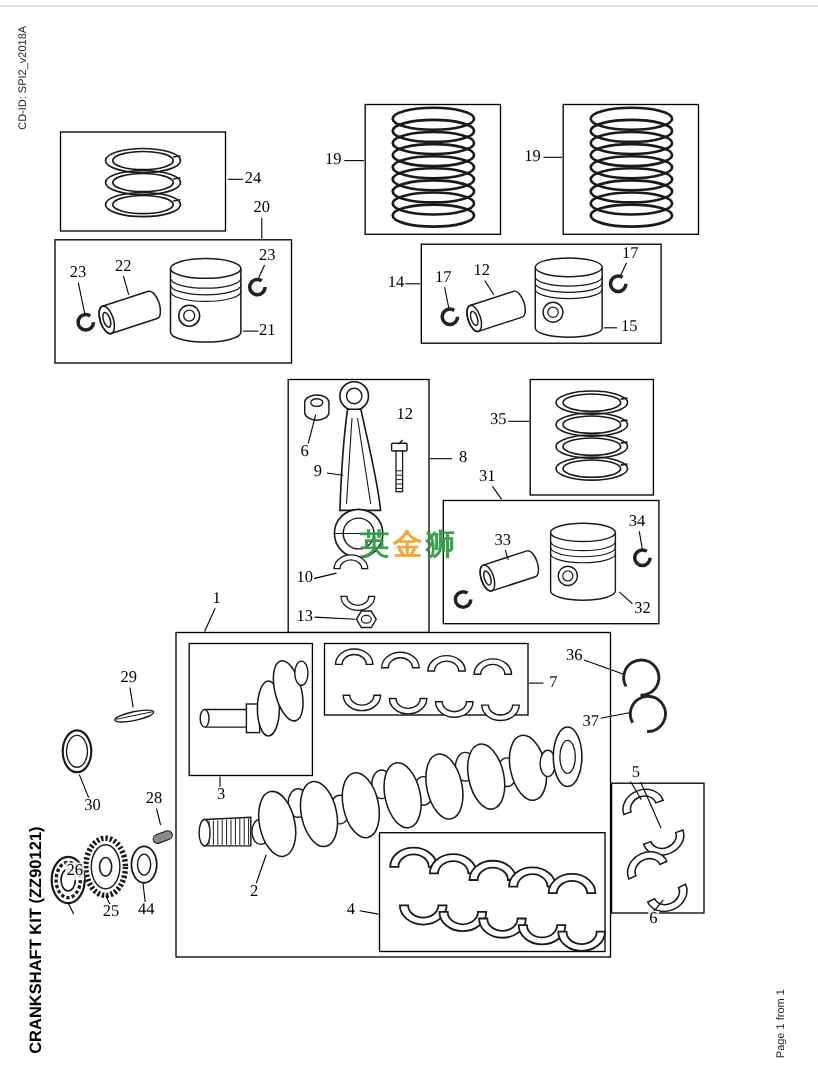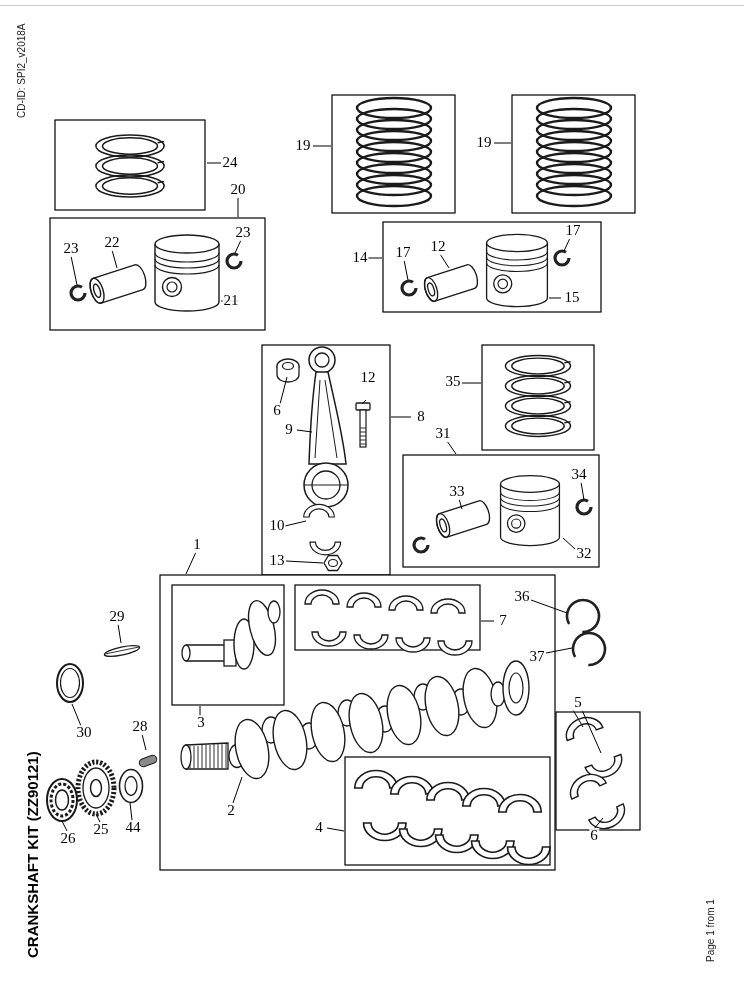--- a/index.html
+++ b/index.html
@@ -273,20 +273,21 @@
       <line x1="573" y1="710" x2="583" y2="727"></line>
       <line x1="582" y1="710" x2="601" y2="753"></line>
       <line x1="594" y1="829" x2="603" y2="818"></line>
     </g>
   </svg>
 
   <div class="vtext cdid">CD-ID: SPI2_v2018A</div>
   <div class="vtext kit">CRANKSHAFT KIT (ZZ90121)</div>
   <div class="vtext pageno">Page 1 from 1</div>
 
+  <div class="watermark"><span class="wm-g">英</span><span class="wm-y">金</span><span class="wm-g">狮</span></div>
 
   <div>
     <span class="co" style="left:197px;top:545px">1</span>
     <span class="co" style="left:231px;top:811px">2</span>
     <span class="co" style="left:201px;top:723px">3</span>
     <span class="co" style="left:319px;top:828px">4</span>
     <span class="co" style="left:578px;top:703px">5</span>
     <span class="co" style="left:594px;top:836px">6</span>
     <span class="co" style="left:503px;top:621px">7</span>
     <span class="co" style="left:421px;top:417px">8</span>
@@ -296,27 +297,27 @@
     <span class="co" style="left:368px;top:378px">12</span>
     <span class="co" style="left:277px;top:561px">13</span>
     <span class="co" style="left:360px;top:258px">14</span>
     <span class="co" style="left:572px;top:298px">15</span>
     <span class="co" style="left:438px;top:247px">12</span>
     <span class="co" style="left:403px;top:253px">17</span>
     <span class="co" style="left:573px;top:231px">17</span>
     <span class="co" style="left:484px;top:143px">19</span>
     <span class="co" style="left:303px;top:146px">19</span>
     <span class="co" style="left:238px;top:190px">20</span>
-    <span class="co" style="left:231px;top:301px">21</span>
+    <span class="co" style="left:243px;top:301px">21</span>
     <span class="co" style="left:112px;top:243px">22</span>
     <span class="co" style="left:71px;top:249px">23</span>
     <span class="co" style="left:243px;top:233px">23</span>
     <span class="co" style="left:230px;top:163px">24</span>
     <span class="co" style="left:101px;top:830px">25</span>
-    <span class="co" style="left:68px;top:839px">26</span>
+    <span class="co" style="left:68px;top:792px">26</span>
     <span class="co" style="left:133px;top:828px">44</span>
     <span class="co" style="left:140px;top:727px">28</span>
     <span class="co" style="left:117px;top:617px">29</span>
     <span class="co" style="left:84px;top:733px">30</span>
     <span class="co" style="left:443px;top:434px">31</span>
     <span class="co" style="left:584px;top:554px">32</span>
     <span class="co" style="left:457px;top:492px">33</span>
     <span class="co" style="left:579px;top:475px">34</span>
     <span class="co" style="left:453px;top:382px">35</span>
     <span class="co" style="left:522px;top:597px">36</span>

